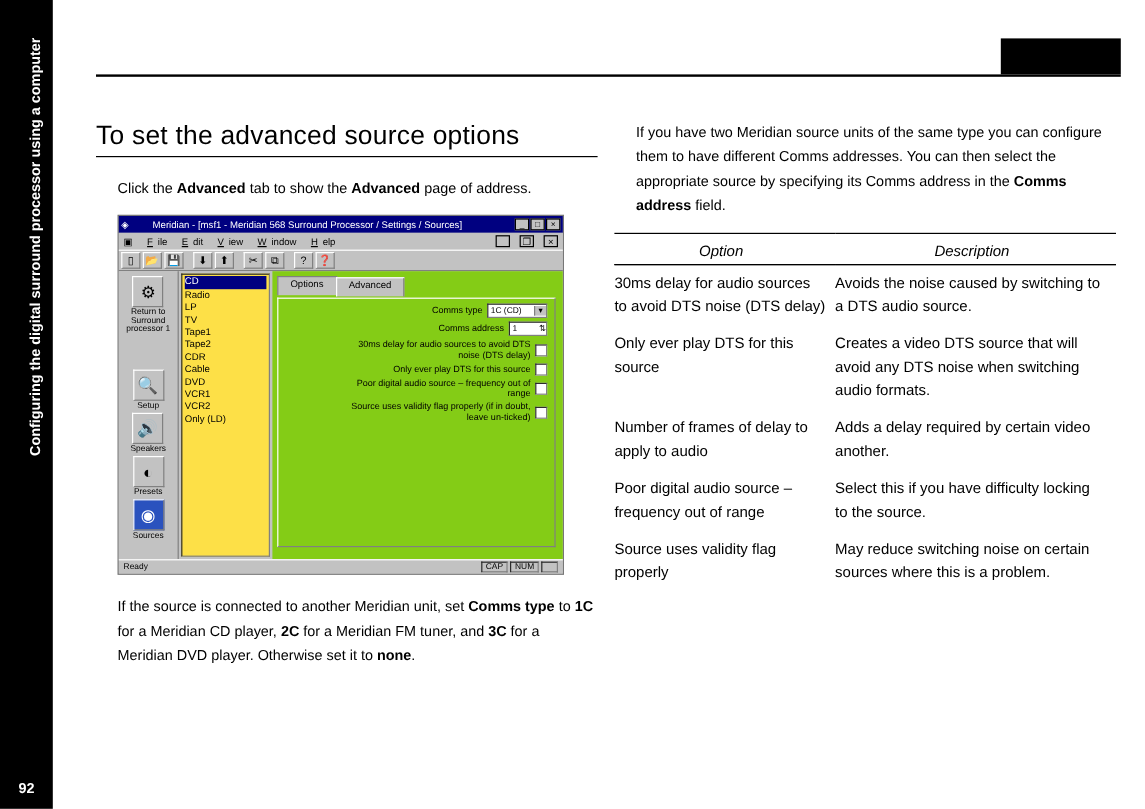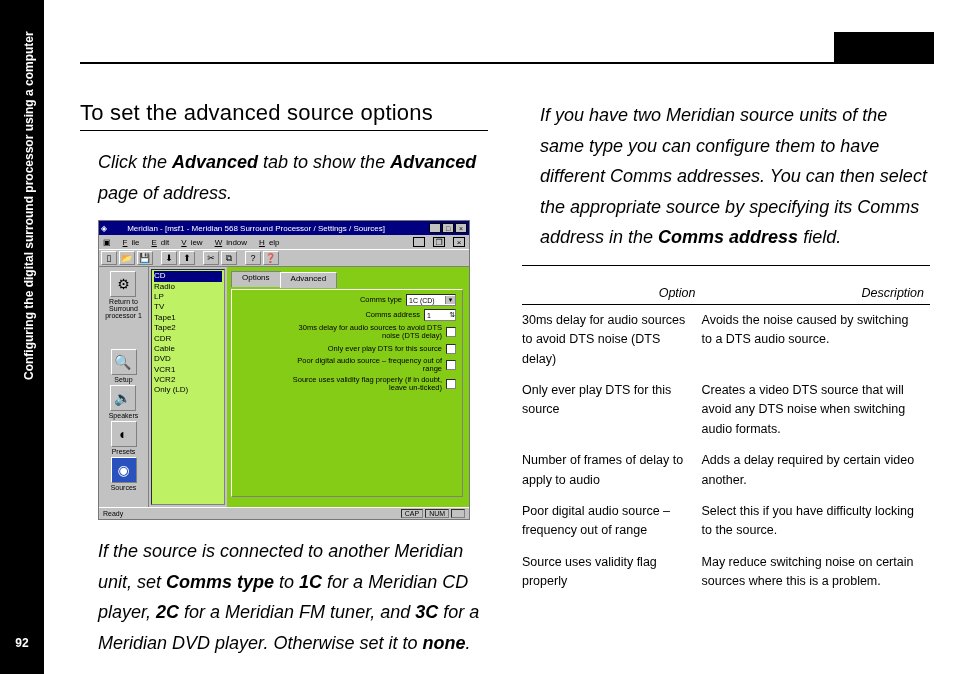--- a/index.html
+++ b/index.html
@@ -22,21 +22,21 @@
     left: 22px; top: 380px;
     transform: rotate(-90deg);
     transform-origin: left top;
     color: #fff;
     font-size: 12px;
     font-weight: bold;
     white-space: nowrap;
   }
   .left-rail .pagenum {
     position: absolute;
-    left: 0; bottom: 24px;
+    left: 0; bottom: 10px;
     width: 44px;
     text-align: center;
     color: #fff;
     font-size: 12px;
     font-weight: bold;
   }
   .hr-top {
     position: absolute;
     left: 80px; right: 20px; top: 62px;
     height: 2px; background: #000;
@@ -45,32 +45,32 @@
     position: absolute;
     right: 20px; top: 32px;
     width: 100px; height: 30px;
     background: #000;
   }
   .page {
     position: absolute;
     left: 80px; top: 100px;
     width: 850px;
     display: flex;
-    gap: 34px;
+    gap: 14px;
   }
   .col { flex: 1 1 0; }
   h2.section {
     font-size: 22px;
     font-weight: normal;
     letter-spacing: 0.2px;
     border-bottom: 1px solid #000;
     padding-bottom: 4px;
     margin-bottom: 16px;
   }
-  .body p { font-size: 18px; line-height: 1.7; margin-bottom: 12px; font-style: italic; }
+  .body p { font-size: 12px; line-height: 1.7; margin-bottom: 12px; }
   .indent { margin-left: 18px; }
   .shot {
     margin: 8px 0 16px 18px;
     width: 372px; height: 300px;
     border: 1px solid #777;
     background: #c2c2c2;
     position: relative;
     font-size: 8px;
     color: #000;
   }
@@ -138,21 +138,21 @@
     border: 1px solid #808080;
     border-top-color: #fff; border-left-color: #fff;
     background: #c2c2c2;
     margin: 0 auto 1px;
     display:flex;align-items:center;justify-content:center;
     font-size: 14px;
   }
   .shot .side-icon.active { background: #2a52be; color:#fff; }
   .shot .srclist {
     width: 74px;
-    background: #bef264;
+    background: #fde047;
     border: 1px inset #808080;
     margin: 2px;
     padding: 1px 2px;
     font-size: 8px;
     line-height: 1.3;
   }
   .shot .srclist .sel { background: #000080; color: #fff; }
   .shot .formarea {
     flex: 1;
     background: #84cc16;
@@ -193,24 +193,24 @@
   .shot .status .spacer{flex:1;}
   .shot .status .cell{border:1px inset #808080;padding:0 3px;margin-left:2px;}
 
   table.opts {
     width: 100%;
     border-collapse: collapse;
     font-size: 12.5px;
     margin-top: 6px;
   }
   table.opts th {
-    text-align: right;
+    text-align: center;
     font-style: italic;
     font-weight: normal;
-    padding: 20px 6px 4px 0;
+    padding: 7px 6px 4px 0;
     border-top: 1px solid #000;
     border-bottom: 1px solid #000;
   }
   table.opts td {
     padding: 6px 8px 6px 0;
     vertical-align: top;
     line-height: 1.55;
   }
   table.opts td:first-child { width: 44%; }
 </style>

